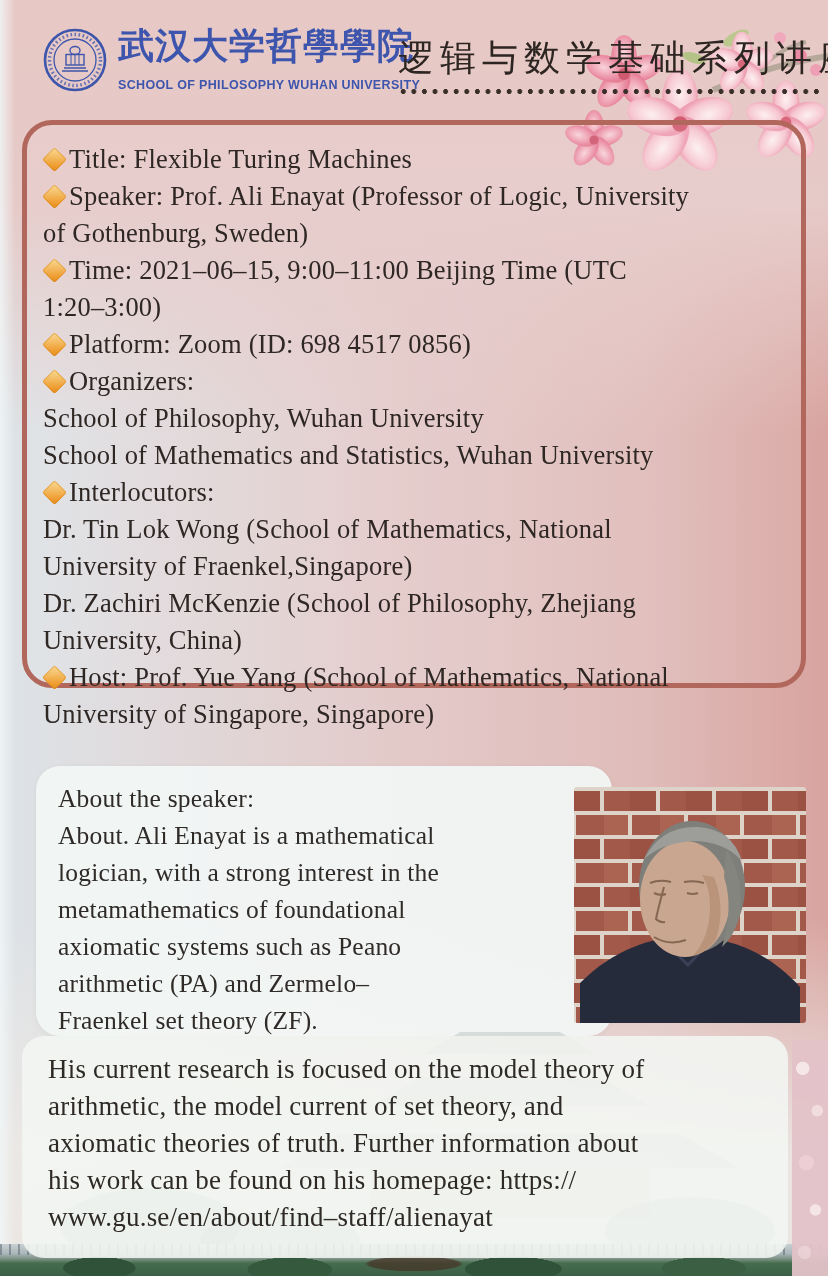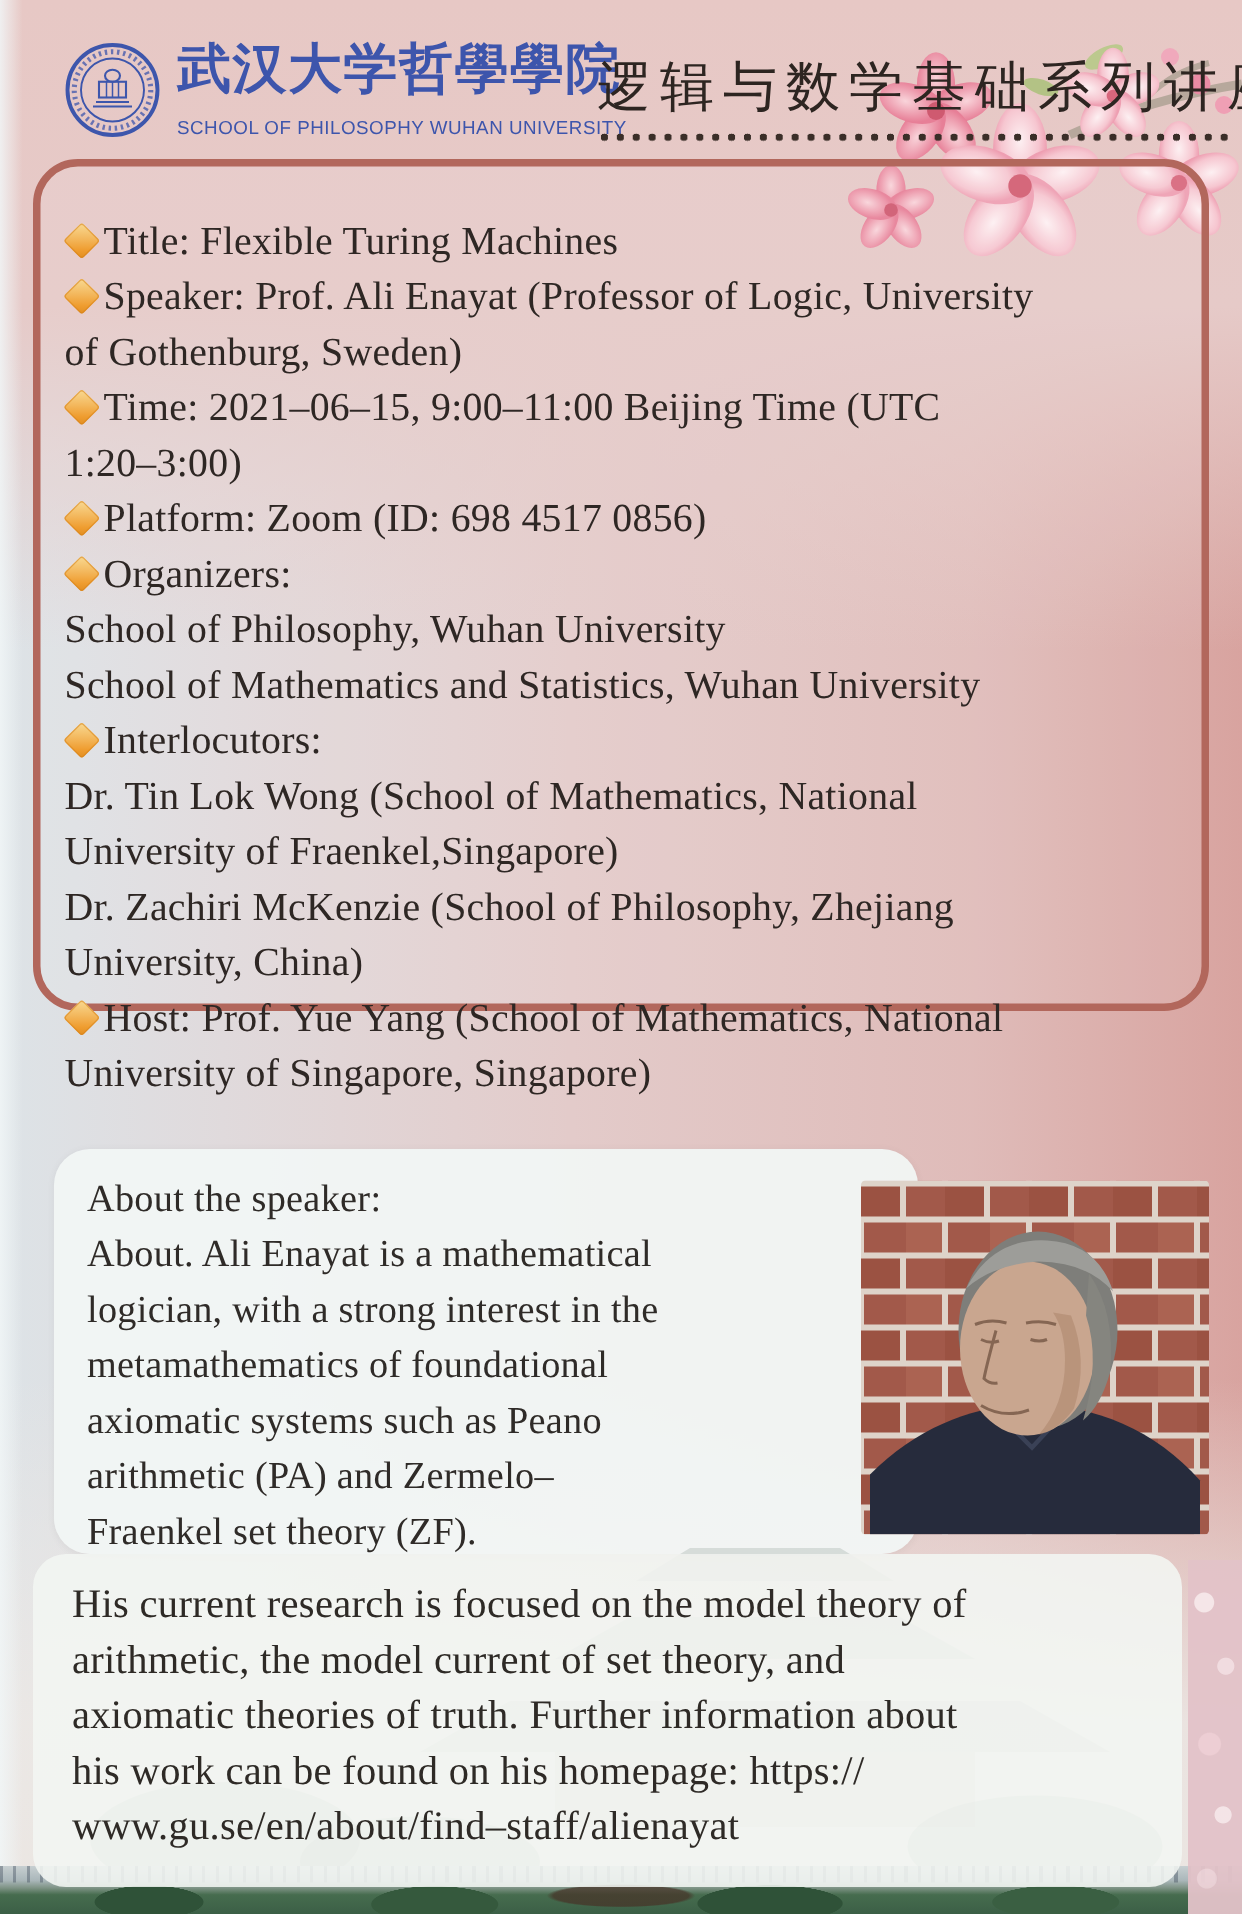--- a/index.html
+++ b/index.html
@@ -9,32 +9,32 @@
     background-image:
       linear-gradient(180deg,#e7c8c5 0%,#e6cac8 16%,rgba(231,202,199,0) 34%,rgba(234,226,223,0) 72%,rgba(236,232,229,.92) 90%,#ebe6e2 100%),
       linear-gradient(90deg,#dde3e7 0%,rgba(222,228,232,.6) 18%,rgba(224,228,231,0) 46%,rgba(213,148,142,.28) 78%,rgba(209,137,131,.6) 100%);
     font-family:"Liberation Serif","DejaVu Serif",serif;
   }
   .left-strip{position:absolute;left:0;top:0;width:15px;height:100%;
     background:linear-gradient(90deg,rgba(241,246,247,.85),rgba(241,246,247,0));pointer-events:none;}
   
   .logo-row{position:absolute;left:42px;top:27px;display:flex;align-items:center;gap:10px;}
   .logo-cn{font-size:36px;font-weight:700;color:#3d55ac;line-height:1.05;letter-spacing:1px;white-space:nowrap;}
-  .logo-en{font-size:12.5px;font-weight:400;color:#3d55ac;letter-spacing:.35px;margin-top:13px;
+  .logo-en{font-size:12.5px;font-weight:700;color:#3d55ac;letter-spacing:.35px;margin-top:13px;
     font-family:"Liberation Sans","DejaVu Sans",sans-serif;white-space:nowrap;}
   .series{position:absolute;left:398px;top:34px;}
   .series-cn{font-size:36px;color:#2d2521;letter-spacing:6px;font-weight:500;white-space:nowrap;}
   .dots{margin-top:5px;height:7px;width:424px;
     background-image:radial-gradient(circle 2.6px at 5px 3.5px,#3a2e28 92%,transparent);
     background-size:10.6px 7px;background-repeat:repeat-x;}
   .blossoms{position:absolute;left:528px;top:0;}
   
-  .info-box{position:absolute;left:22px;top:106px;width:784px;height:568px;box-sizing:border-box;
+  .info-box{position:absolute;left:22px;top:120px;width:784px;height:568px;box-sizing:border-box;
     border:5px solid #b2675c;border-radius:30px;background:rgba(255,255,255,.07);
-    padding:31px 12px 0 16px;font-size:26.5px;color:#2e2724;letter-spacing:.2px;}
+    padding:16px 12px 0 16px;font-size:26.5px;color:#2e2724;letter-spacing:.2px;}
   .iline{margin:0;height:37px;line-height:37px;white-space:nowrap;overflow:visible;}
   .diamond{display:inline-block;width:19px;height:19px;margin:0 5px 0 2px;vertical-align:-1px;
     transform:rotate(45deg) scale(.92);border-radius:2.5px;
     background:linear-gradient(135deg,#f9dc96 0%,#f3b75c 45%,#ef9d30 75%,#e08c1f 100%);
     box-shadow:inset 0 0 0 1px rgba(214,130,25,.55);}
   
   .about-box{position:absolute;left:36px;top:766px;width:576px;height:270px;box-sizing:border-box;
     border-radius:24px;background:rgba(242,246,245,.93);padding:14px 0 0 22px;
     font-size:25.5px;color:#2f2b28;letter-spacing:.2px;box-shadow:0 1px 5px rgba(90,90,90,.08);}
   .aline{margin:0;height:37px;line-height:37px;white-space:nowrap;}

